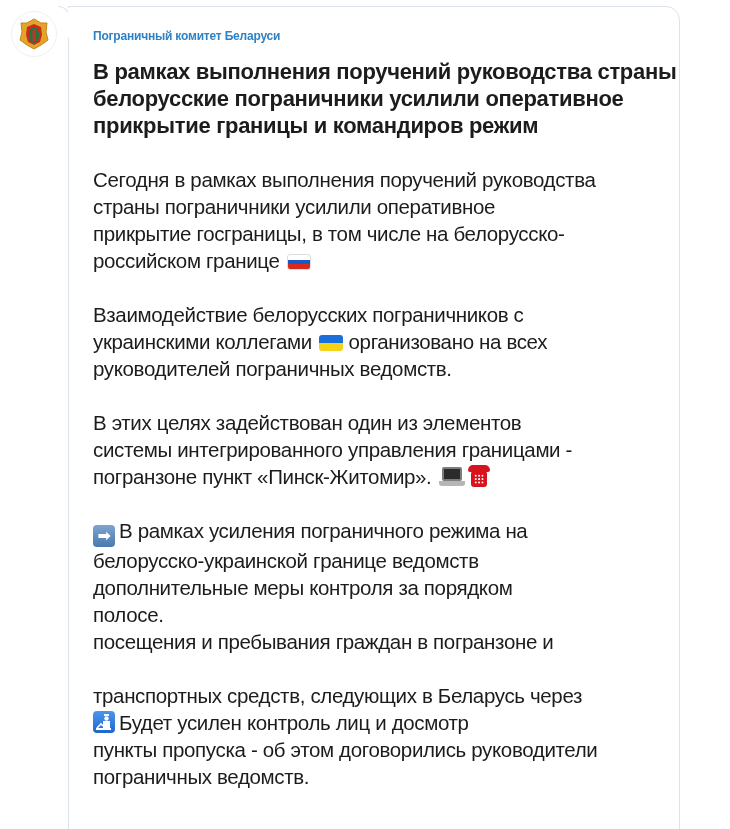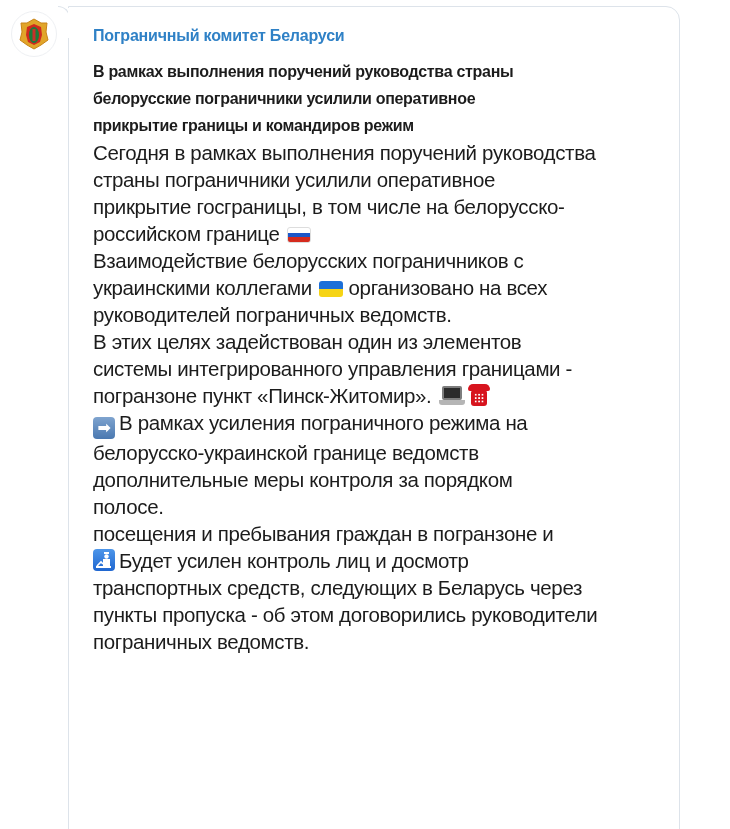--- a/index.html
+++ b/index.html
@@ -60,39 +60,40 @@
       background: #fff;
     }
     .content {
       position: absolute;
       left: 93px;
       top: 22px;
       width: 580px;
     }
     .author {
       color: #2f81c6;
-      font-size: 16px;
+      font-size: 12px;
       font-weight: 600;
       line-height: 28px;
       letter-spacing: -0.2px;
       margin-bottom: 8px;
       white-space: nowrap;
     }
     .title {
       color: #1c1c1c;
-      font-size: 16px;
+      font-size: 22px;
       font-weight: 700;
       line-height: 27px;
       letter-spacing: -0.3px;
     }
     .para {
       color: #1c1c1c;
       font-size: 20.5px;
       line-height: 27px;
       letter-spacing: -0.35px;
+      margin-top: 27px;
     }
     .line { display: block; white-space: nowrap; }
     .emoji {
       display: inline-block;
       vertical-align: -2px;
       width: 22px;
       height: 18px;
       border-radius: 3px;
       margin-left: 2px;
     }
@@ -179,24 +180,24 @@
 
   <div class="para">
     <span class="line"><span class="sq-icon arrow-sq">➡</span><span>В рамках усиления пограничного режима на</span></span>
     <span class="line">белорусско-украинской границе ведомств</span>
     <span class="line">дополнительные меры контроля за порядком</span>
     <span class="line">полосе.</span>
     <span class="line">посещения и пребывания граждан в погранзоне и</span>
   </div>
 
   <div class="para">
+    <span class="line">транспортных средств, следующих в Беларусь через</span>
     <span class="line"><span class="sq-icon passport-sq"><svg width="22" height="22" viewBox="0 0 22 22">
             <rect x="11" y="3" width="5" height="2" fill="#fff"></rect>
             <circle cx="13.5" cy="7.5" r="2.2" fill="#fff"></circle>
             <path d="M10 10 h7 v7 h-7z" fill="#fff"></path>
             <path d="M4 17 l4 -4 l2 2" stroke="#fff" stroke-width="1.6" fill="none"></path>
             <rect x="3" y="17" width="15" height="2" fill="#fff"></rect>
           </svg></span><span>Будет усилен контроль лиц и досмотр</span></span>
-    <span class="line">транспортных средств, следующих в Беларусь через</span>
     <span class="line">пункты пропуска - об этом договорились руководители</span>
     <span class="line">пограничных ведомств.</span>
   </div>
 </div>
 
 </body></html>

